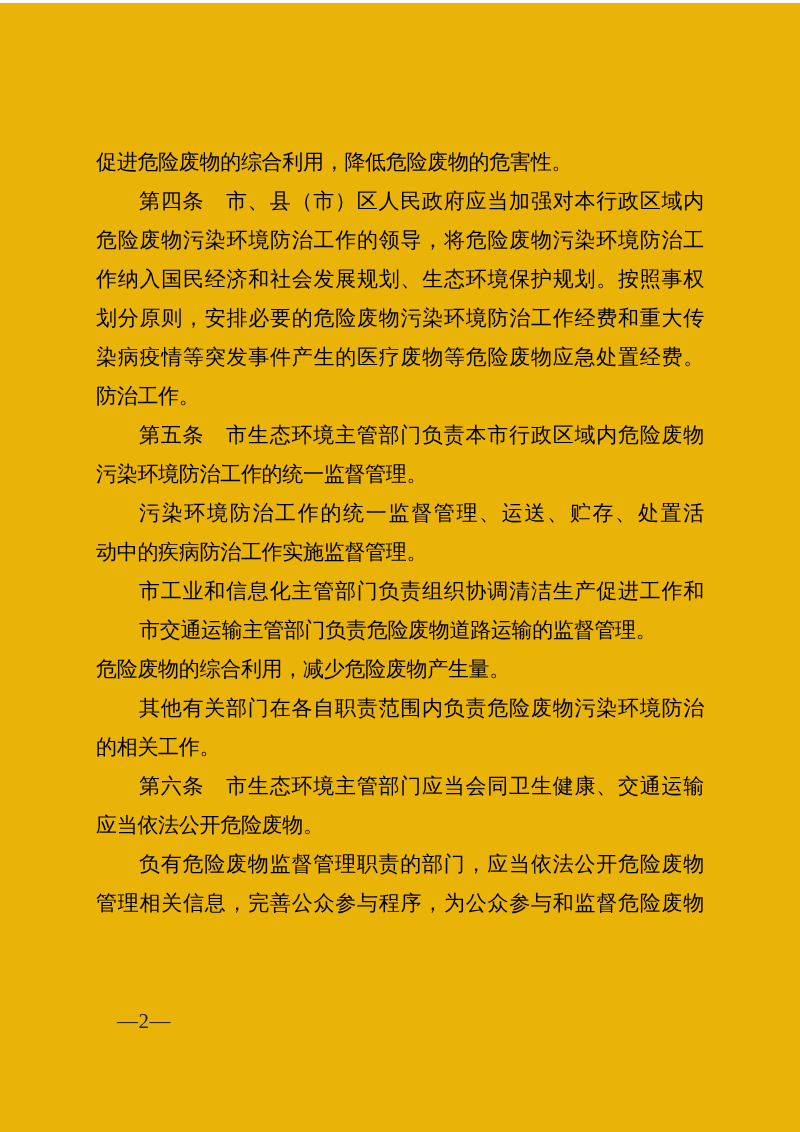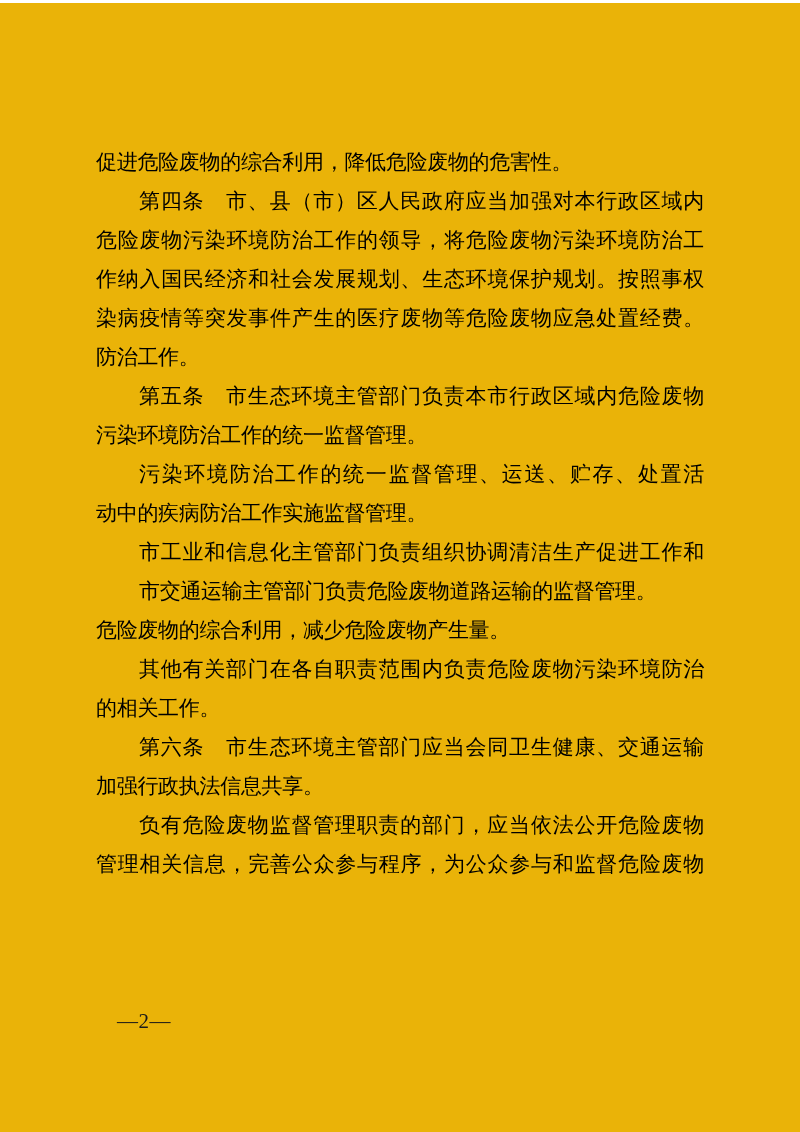--- a/index.html
+++ b/index.html
@@ -62,32 +62,33 @@
 </head>
 <body>
 
 <div class="page">
 
   <div class="text-block">
     <div class="line">促进危险废物的综合利用，降低危险废物的危害性。</div>
     <div class="line indent fill">第四条　市、县（市）区人民政府应当加强对本行政区域内</div>
     <div class="line fill">危险废物污染环境防治工作的领导，将危险废物污染环境防治工</div>
     <div class="line fill">作纳入国民经济和社会发展规划、生态环境保护规划。按照事权</div>
+    <div class="line fill">划分原则，安排必要的危险废物污染环境防治工作经费和重大传</div>
     <div class="line fill">染病疫情等突发事件产生的医疗废物等危险废物应急处置经费。</div>
     <div class="line">防治工作。</div>
     <div class="line indent fill">第五条　市生态环境主管部门负责本市行政区域内危险废物</div>
     <div class="line">污染环境防治工作的统一监督管理。</div>
     <div class="line indent fill">污染环境防治工作的统一监督管理、运送、贮存、处置活</div>
     <div class="line">动中的疾病防治工作实施监督管理。</div>
     <div class="line indent fill">市工业和信息化主管部门负责组织协调清洁生产促进工作和</div>
     <div class="line indent">市交通运输主管部门负责危险废物道路运输的监督管理。</div>
     <div class="line">危险废物的综合利用，减少危险废物产生量。</div>
     <div class="line indent fill">其他有关部门在各自职责范围内负责危险废物污染环境防治</div>
     <div class="line">的相关工作。</div>
     <div class="line indent fill">第六条　市生态环境主管部门应当会同卫生健康、交通运输</div>
-    <div class="line">加强行政执法信息共享。</div>
+    <div class="line">应当依法公开危险废物。</div>
     <div class="line indent fill">负有危险废物监督管理职责的部门，应当依法公开危险废物</div>
     <div class="line fill">管理相关信息，完善公众参与程序，为公众参与和监督危险废物</div>
   </div>
 
   <div class="footer">—2—</div>
 
 </div>
 
 </body></html>

